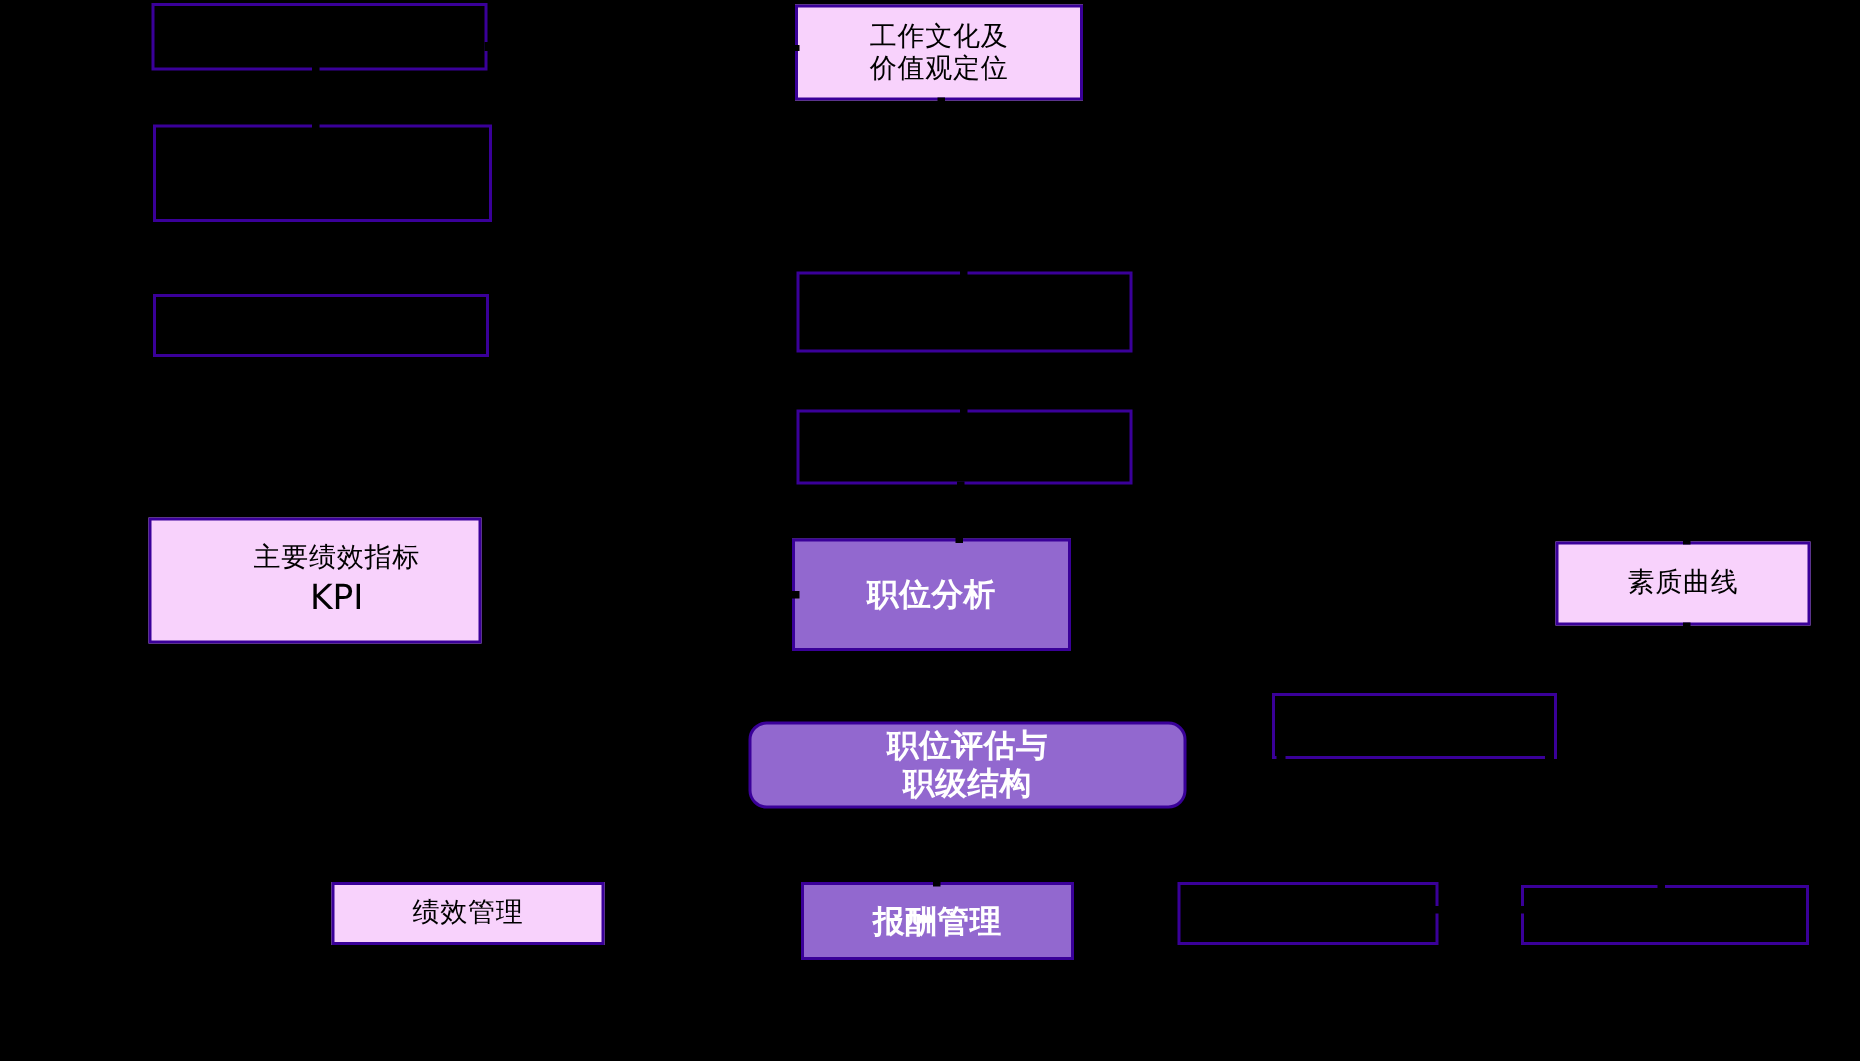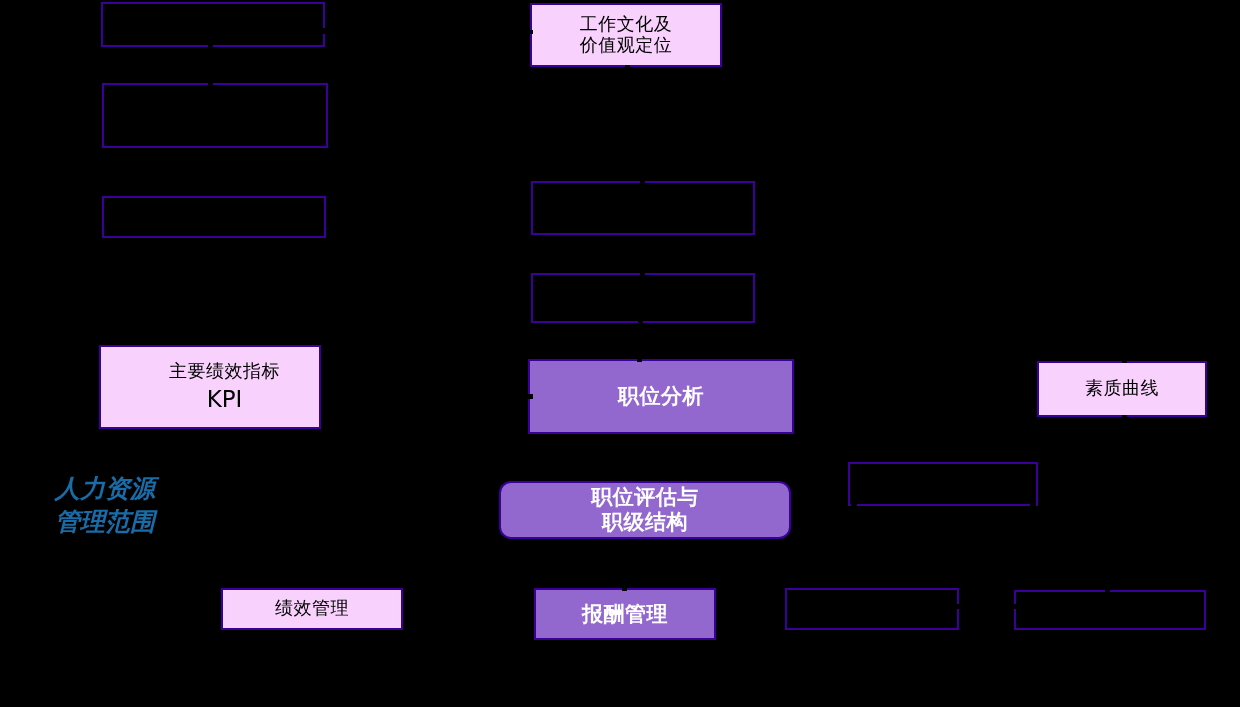--- a/index.html
+++ b/index.html
@@ -111,21 +111,21 @@
 
   <div class="node empty" style="left:531px; top:273px; width:224px; height:50px;">
     <span class="label cjk"></span>
   </div>
 
   <div class="node pink" style="left:99px; top:345px; width:222px; height:84px;padding-left:29px;">
     <span class="label cjk">主要绩效指标</span>
     <span class="sublabel">KPI</span>
   </div>
 
-  <div class="node violet" style="left:528px; top:359px; width:266px; height:75px;justify-content:center;">
+  <div class="node violet" style="left:528px; top:359px; width:186px; height:75px;justify-content:center;">
     <span class="label cjk">职位分析</span>
   </div>
 
   <div class="node pink" style="left:1037px; top:361px; width:170px; height:56px;">
     <span class="label cjk">素质曲线</span>
   </div>
 
   <div class="node empty" style="left:848px; top:462px; width:190px; height:44px;">
     <span class="label cjk"></span>
   </div>
@@ -164,16 +164,14 @@
   <div class="notch" style="left:851px; top:504px; width:6px; height:4px;"></div>
   <div class="notch" style="left:1030px;top:504px; width:6px; height:4px;"></div>
   <div class="notch" style="left:641px; top:570px; width:5px; height:5px;"></div>
   <div class="notch" style="left:622px; top:586px; width:5px; height:5px;"></div>
   <div class="notch" style="left:955px; top:604px; width:5px; height:5px;"></div>
   <div class="notch" style="left:1012px;top:604px; width:5px; height:5px;"></div>
   <div class="notch" style="left:1105px;top:588px; width:5px; height:4px;"></div>
   <div class="notch" style="left:1122px;top:359px; width:5px; height:4px;"></div>
   <div class="notch" style="left:1122px;top:415px; width:5px; height:4px;"></div>
 
-  <div class="caption" style="left:55px; top:472px;">人力资源
-管理范围</div>
 
 </div>
 
 </body></html>

